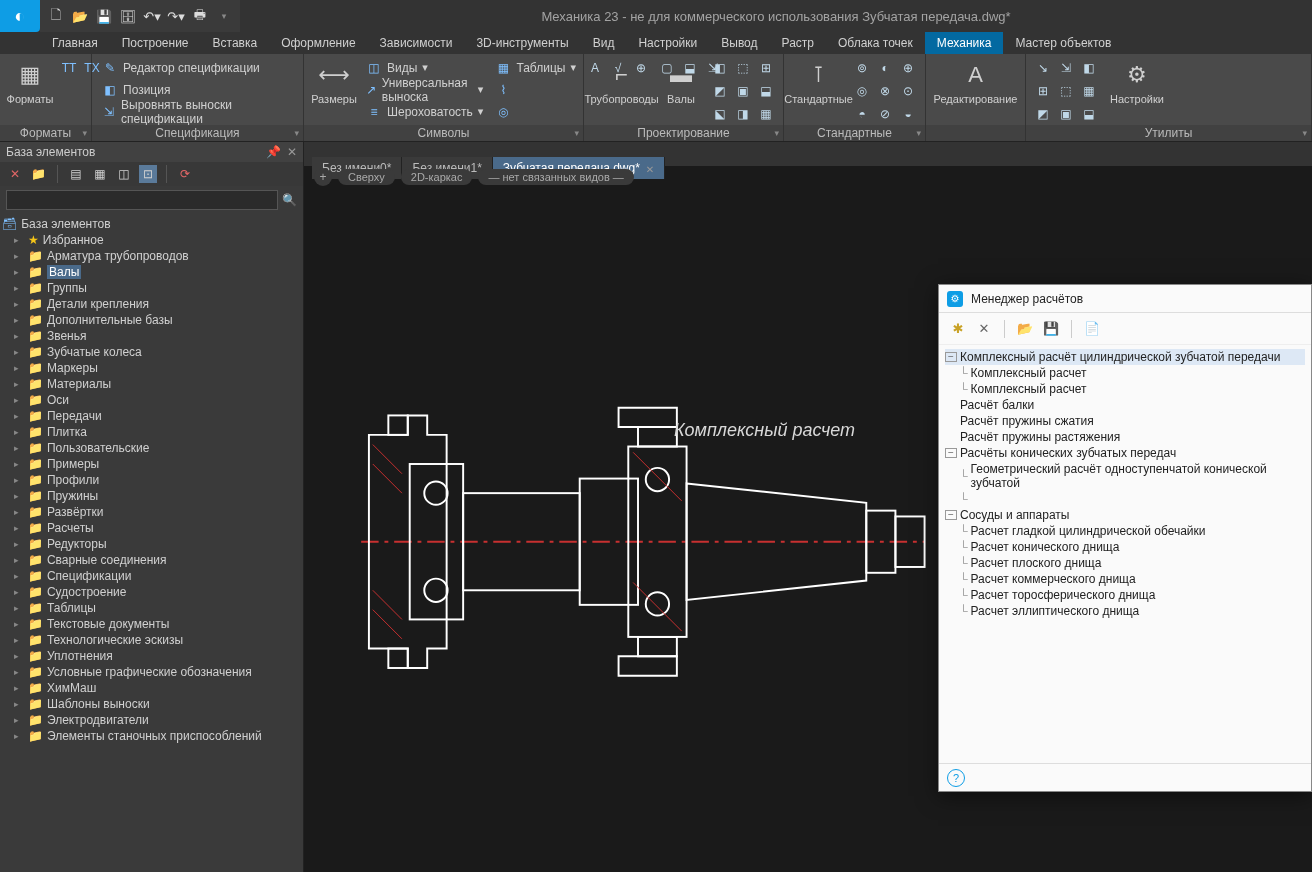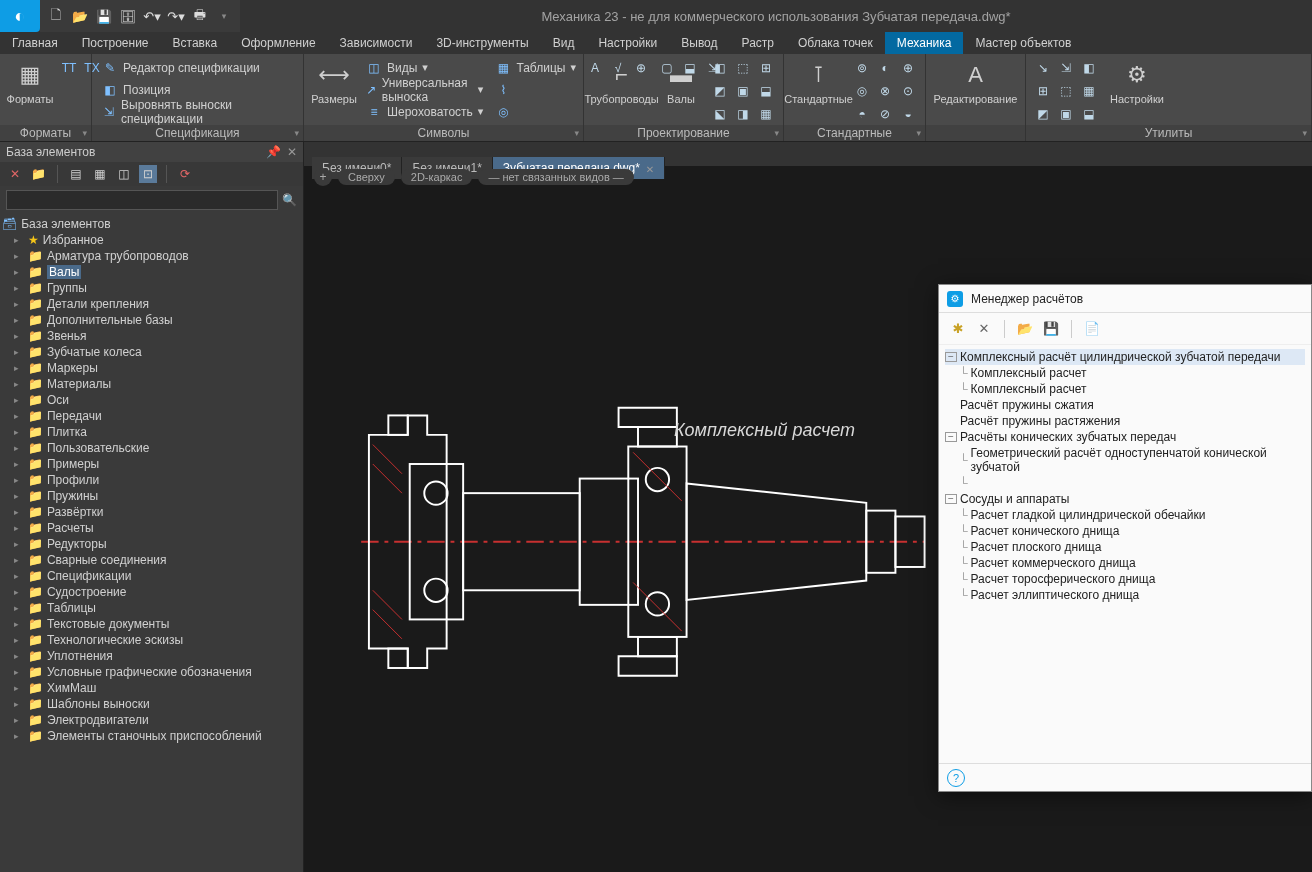--- a/index.html
+++ b/index.html
@@ -2,21 +2,21 @@
 <html><head>
 <meta charset="utf-8">
 <style>
 * { margin:0; padding:0; box-sizing:border-box; font-family:"Segoe UI",Tahoma,sans-serif; font-size:12px; }
 body { width:1312px; height:872px; background:#2b2b2b; color:#d0d0d0; overflow:hidden; position:relative; }
 .titlebar { height:32px; background:#333333; display:flex; align-items:center; }
 .logo { width:40px; height:32px; background:#0e9de5; display:flex; align-items:center; justify-content:center; color:#fff; font-size:18px; font-weight:bold; border-radius:0 0 4px 0; }
 .qat { display:flex; align-items:center; gap:4px; padding:0 6px; background:#3a3a3a; height:32px; }
 .qat .qbtn { width:20px; height:20px; display:flex; align-items:center; justify-content:center; color:#dcdcdc; cursor:pointer; font-size:13px; }
 .title { flex:1; text-align:center; color:#a3a3a3; font-size:13px; }
-.menubar { height:22px; background:#333333; display:flex; align-items:flex-end; }
+.menubar { height:22px; background:#333333; display:flex; align-items:flex-end; padding-left:40px; }
 .menubar .mitem { padding:4px 12px; color:#d0d0d0; cursor:pointer; }
 .menubar .mitem.active { background:#0369a1; color:#fff; }
 .ribbon { height:88px; background:#4a4a4a; display:flex; border-bottom:1px solid #222; }
 .rpanel { border-right:1px solid #333; padding:3px 6px 0 6px; display:flex; flex-direction:column; position:relative; }
 .rpanel .pbody { flex:1; display:flex; align-items:flex-start; gap:4px; }
 .rpanel .plabel { height:16px; background:#414141; margin:0 -6px; text-align:center; font-size:11px; color:#bbb; display:flex; align-items:center; justify-content:center; position:relative; }
 .rpanel .plabel .drop { position:absolute; right:4px; font-size:9px; color:#888; }
 .bigbtn { display:flex; flex-direction:column; align-items:center; justify-content:center; padding:2px 6px; cursor:pointer; min-width:48px; }
 .bigbtn .icn { height:32px; display:flex; align-items:center; justify-content:center; font-size:22px; color:#cfcfcf; }
 .bigbtn .lbl { font-size:11px; color:#d0d0d0; text-align:center; margin-top:2px; }
@@ -545,20 +545,24 @@
       <div class="dn l1">
         <span style="color:#999">└</span>
         <span>Комплексный расчет</span>
       </div>
       <div class="dn l1">
         <span style="color:#999">└</span>
         <span>Комплексный расчет</span>
       </div>
       <div class="dn l0">
         <span style="width:12px;display:inline-block"></span>
+        <span>Расчёт балки</span>
+      </div>
+      <div class="dn l0">
+        <span style="width:12px;display:inline-block"></span>
         <span>Расчёт пружины сжатия</span>
       </div>
       <div class="dn l0">
         <span style="width:12px;display:inline-block"></span>
         <span>Расчёт пружины растяжения</span>
       </div>
       <div class="dn l0">
         <span class="dx">−</span>
         <span>Расчёты конических зубчатых передач</span>
       </div>

